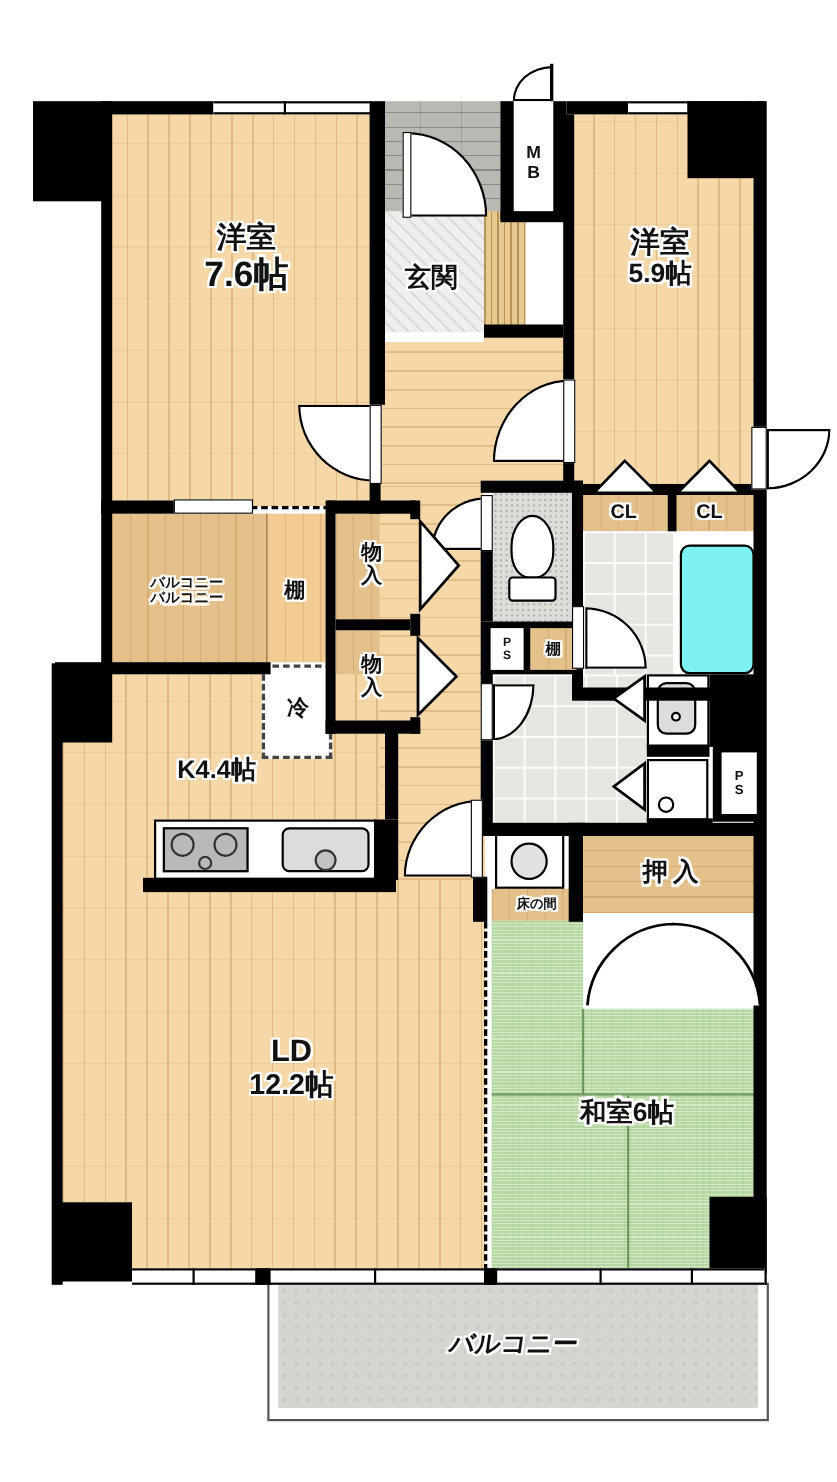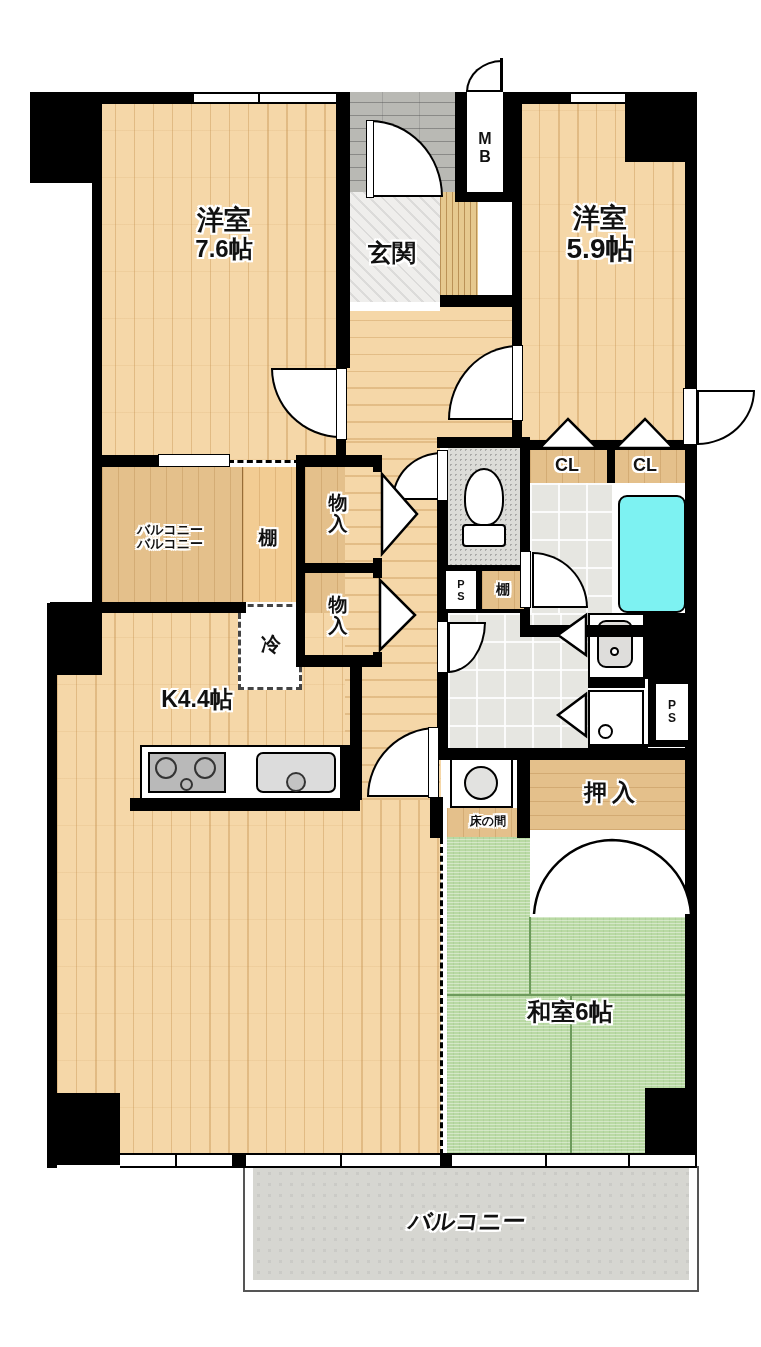--- a/index.html
+++ b/index.html
@@ -215,40 +215,44 @@
     <path d="M616,448 L673,448 L645,419 Z" fill="#fff" stroke="#000" stroke-width="2.5"></path>
     <path d="M382,474 L382,554 L417,514 Z" fill="#fff" stroke="#000" stroke-width="2.5"></path>
     <path d="M380,580 L380,650 L415,615 Z" fill="#fff" stroke="#000" stroke-width="2.5"></path>
     <path d="M586,615 L586,655 L558,635 Z" fill="#fff" stroke="#000" stroke-width="2.5"></path>
     <path d="M586,694 L586,736 L558,715 Z" fill="#fff" stroke="#000" stroke-width="2.5"></path>
     <path d="M534,914 A80,80 0 0 1 612,840 A80,80 0 0 1 691,914" fill="#fff" stroke="#000" stroke-width="2.5"></path>
   </svg>
 
   <div class="lbl" style="left:224px;top:234px;font-size:27px;">
     <div>洋室</div>
-    <div style="font-size:24px;">7.6帖</div>
+    <div style="font-size:32px;">7.6帖</div>
   </div>
   <div class="lbl" style="left:392px;top:253px;font-size:24px;">玄関</div>
   <div class="lbl stack" style="left:485px;top:148px;font-size:16px;">MB</div>
   <div class="lbl" style="left:600px;top:234px;font-size:27px;">
     <div>洋室</div>
-    <div style="font-size:28px;">5.9帖</div>
+    <div style="font-size:24px;">5.9帖</div>
   </div>
   <div class="lbl" style="left:170px;top:537px;font-size:13px;">
     <div>バルコニー</div>
     <div>バルコニー</div>
   </div>
   <div class="lbl" style="left:268px;top:538px;font-size:19px;">棚</div>
   <div class="lbl stack" style="left:338px;top:514px;font-size:19px;">物入</div>
   <div class="lbl stack" style="left:338px;top:616px;font-size:19px;">物入</div>
   <div class="lbl" style="left:271px;top:644px;font-size:20px;">冷</div>
   <div class="lbl" style="left:197px;top:700px;font-size:23px;">K4.4帖</div>
   <div class="lbl stack" style="left:461px;top:590px;font-size:11px;text-shadow:none;">PS</div>
   <div class="lbl" style="left:503px;top:590px;font-size:14px;">棚</div>
   <div class="lbl" style="left:567px;top:466px;font-size:18px;">CL</div>
   <div class="lbl" style="left:645px;top:466px;font-size:18px;">CL</div>
   <div class="lbl stack" style="left:672px;top:712px;font-size:12px;text-shadow:none;">PS</div>
   <div class="lbl" style="left:612px;top:793px;font-size:23px;letter-spacing:5px;">押入</div>
   <div class="lbl" style="left:488px;top:822px;font-size:12px;">床の間</div>
   <div class="lbl" style="left:570px;top:1012px;font-size:24px;">和室6帖</div>
+  <div class="lbl" style="left:265px;top:970px;font-size:28px;">
+    <div>LD</div>
+    <div style="font-size:26px;">12.2帖</div>
+  </div>
   <div class="lbl" style="left:467px;top:1222px;font-size:23px;transform:translate(-50%,-50%) skewX(-8deg);">バルコニー</div>
 
 </div>
 
 </body></html>

